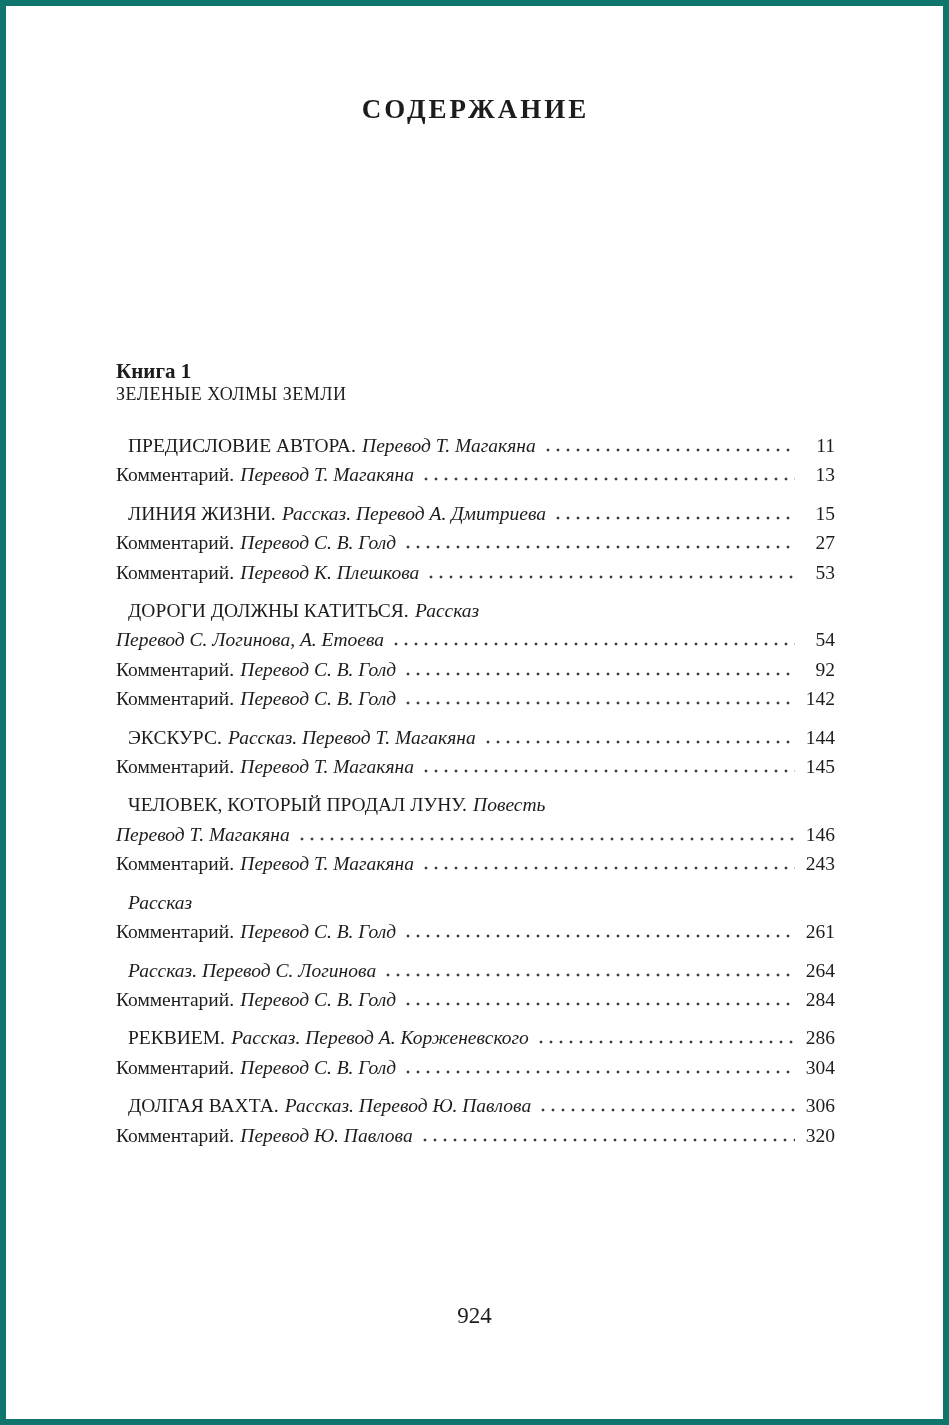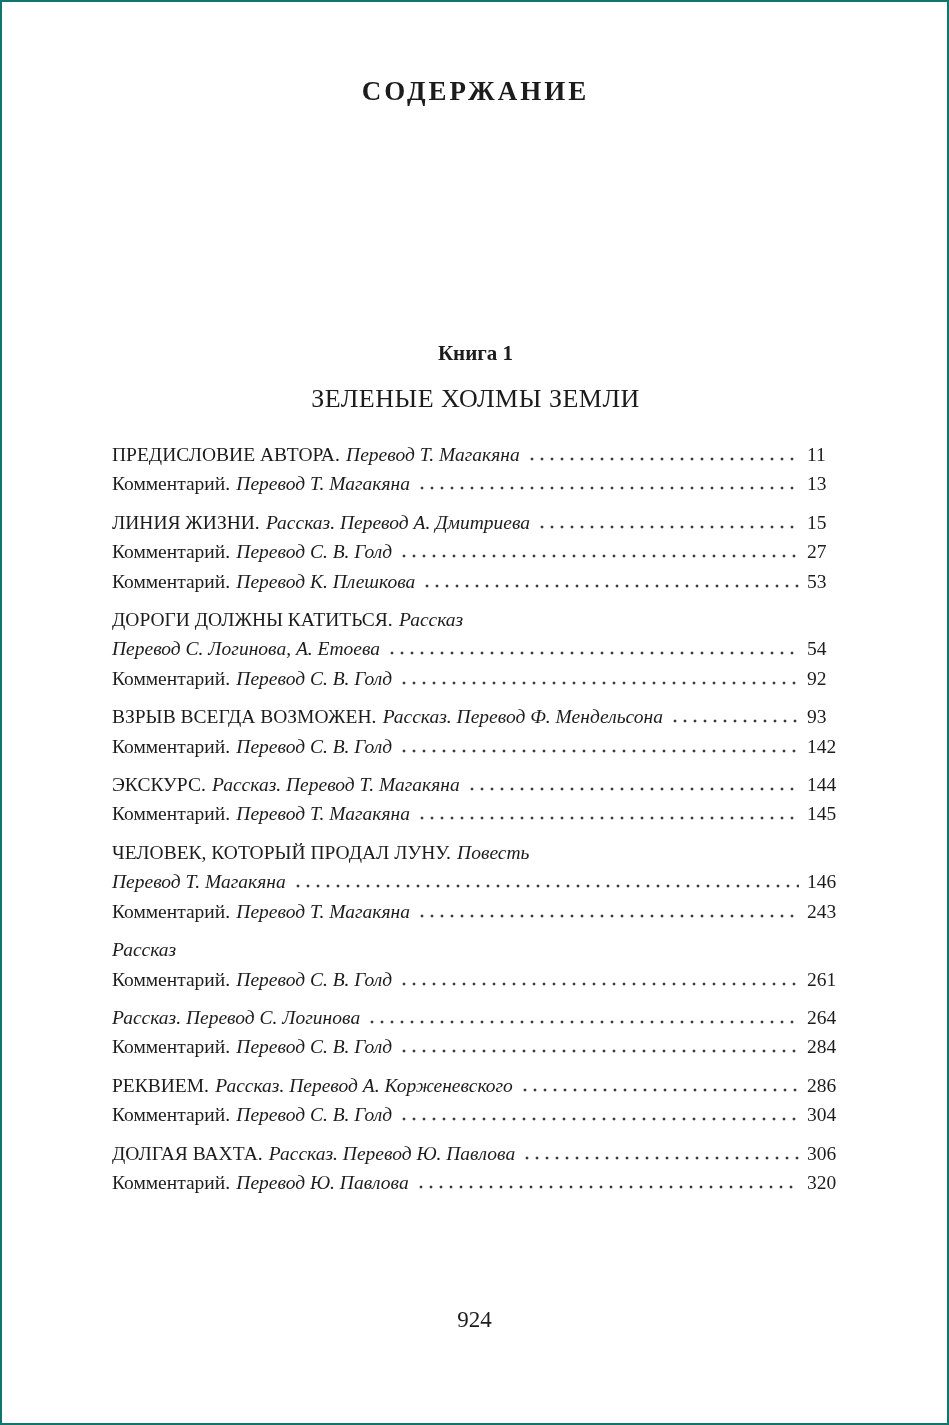--- a/index.html
+++ b/index.html
@@ -3,56 +3,56 @@
 <meta charset="utf-8">
 <style>
   html, body { margin: 0; padding: 0; background: #e9e9e9; }
   .page {
     position: relative;
     width: 949px;
     height: 1425px;
     margin: 0 auto;
     background: #ffffff;
     box-sizing: border-box;
-    padding: 54px 108px 0 110px;
-    border: 2px solid #0f766e;
+    padding: 68px 108px 0 110px;
+    border: 6px solid #0f766e;
     font-family: "Liberation Serif", "DejaVu Serif", serif;
     color: #1c1c1c;
     overflow: hidden;
   }
   .doc-title {
     margin-top: 20px;
     text-align: center;
     font-size: 27px;
     font-weight: bold;
     letter-spacing: 3px;
   }
-  .section-head { margin-top: 234px; text-align: center; }
+  .section-head { margin-top: 234px; text-align: left; }
   .section-label { font-size: 21px; font-weight: bold; }
-  .section-title { font-size: 26px; margin-top: 18px; letter-spacing: 0.5px; }
+  .section-title { font-size: 18px; margin-top: 0; letter-spacing: 0.5px; }
   .toc { margin-top: 26px; font-size: 19.5px; }
   .row {
     display: flex;
     align-items: baseline;
     line-height: 29.4px;
     white-space: nowrap;
   }
-  .group-start { margin-top: 9px; }
+  .group-start { margin-top: 9px; margin-left: 12px; }
   .main:not(:empty) { margin-right: 0.32em; }
   .ital { font-style: italic; text-align: center; }
   .leader {
     flex: 1;
     height: 4px;
     margin: 0 8px 0 10px;
     background-image: radial-gradient(circle at 2px 2px, #3a3a3a 1.25px, transparent 1.7px);
     background-size: 10px 4px;
     background-repeat: repeat-x;
     background-position: left bottom;
   }
-  .pnum { min-width: 32px; text-align: left; }
+  .pnum { min-width: 32px; text-align: right; }
   .folio {
     position: absolute;
     left: 0; right: 0;
     bottom: 90px;
     text-align: center;
     font-size: 23px;
   }
 </style>
 </head>
 <body>
@@ -110,26 +110,20 @@
       <span class="leader"></span>
       <span class="pnum">54</span>
     </div>
     <div class="row">
       <span class="main">Комментарий.</span>
       <span class="ital">Перевод С. В. Голд</span>
       <span class="leader"></span>
       <span class="pnum">92</span>
     </div>
 
-    <div class="row group-start">
-      <span class="main">ВЗРЫВ ВСЕГДА ВОЗМОЖЕН.</span>
-      <span class="ital">Рассказ. Перевод Ф. Мендельсона</span>
-      <span class="leader"></span>
-      <span class="pnum">93</span>
-    </div>
     <div class="row">
       <span class="main">Комментарий.</span>
       <span class="ital">Перевод С. В. Голд</span>
       <span class="leader"></span>
       <span class="pnum">142</span>
     </div>
 
     <div class="row group-start">
       <span class="main">ЭКСКУРС.</span>
       <span class="ital">Рассказ. Перевод Т. Магакяна</span>

